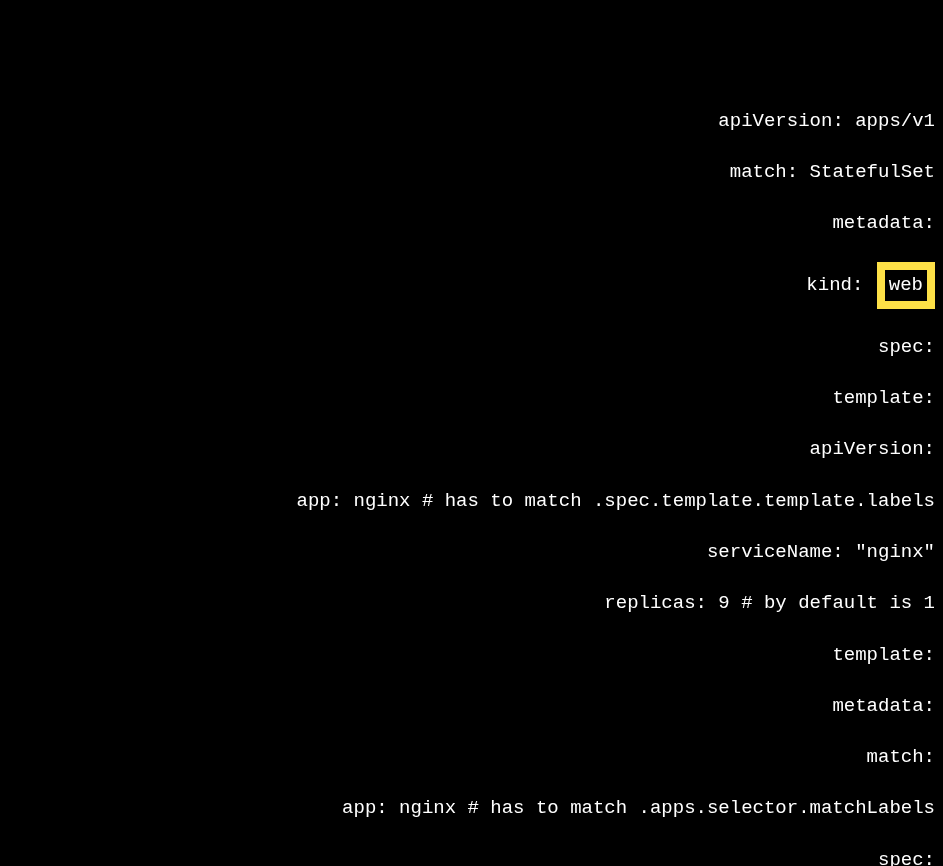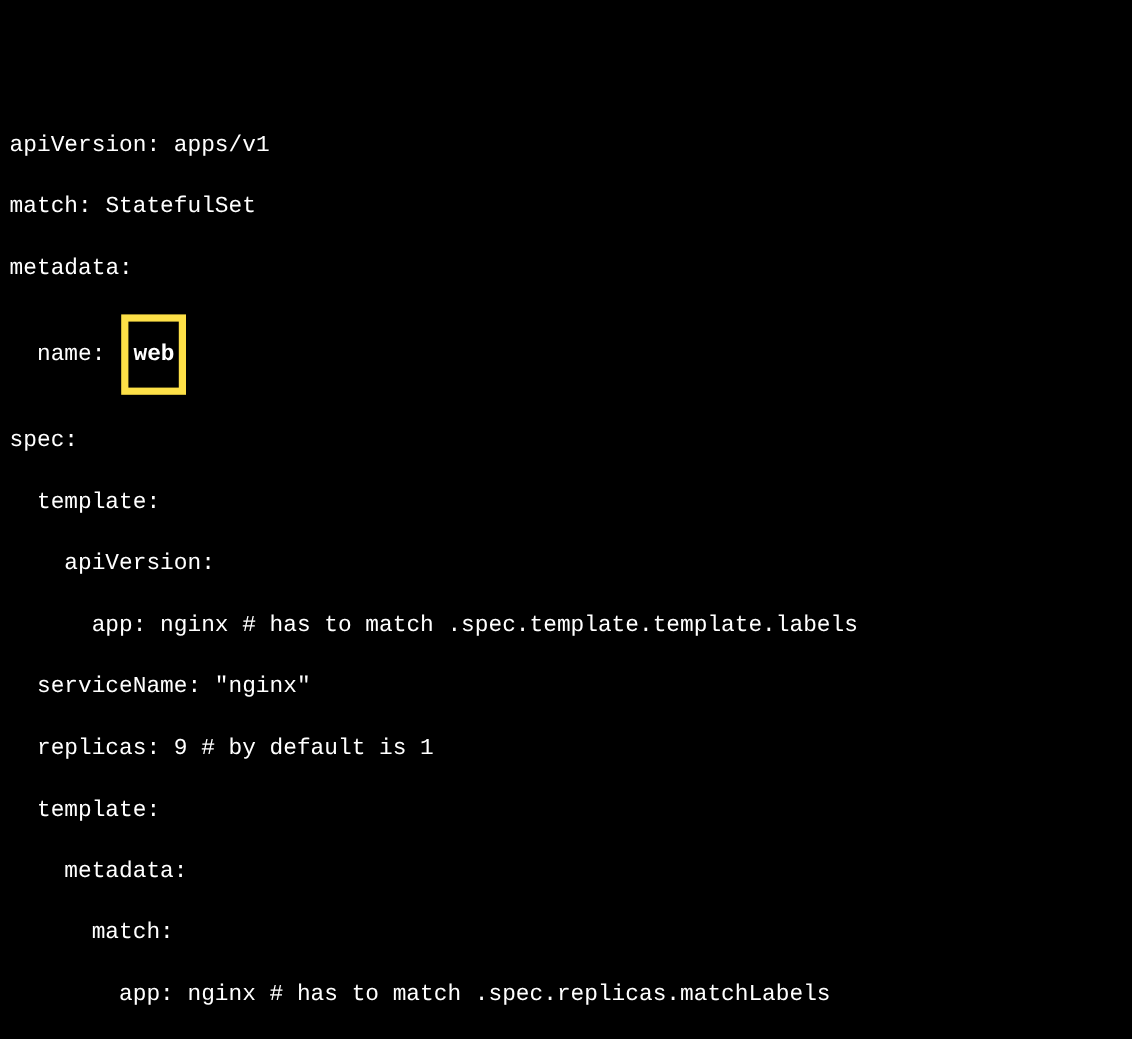--- a/index.html
+++ b/index.html
@@ -1,18 +1,19 @@
 <!DOCTYPE html>
 <html><head>
   <meta charset="utf-8">
   <style>
     * {
       margin: 0;
       padding: 0;
       box-sizing: border-box;
+      text-align: right;
     }
     body {
       background: #000;
       color: #fff;
       font-family: "Consolas", "Courier New", monospace;
       font-size: 19px;
       line-height: 1.35;
       padding: 6px 8px;
       width: 943px;
       height: 866px;
@@ -21,47 +22,46 @@
     }
     .line {
       display: block;
       position: relative;
     }
     .indent-1 { padding-left: 2ch; }
     .indent-2 { padding-left: 4ch; }
     .indent-3 { padding-left: 6ch; }
     .indent-4 { padding-left: 8ch; }
     .red-box {
-      border: 6px solid #fde047;
+      border: 8px solid #fde047;
       display: inline-block;
-      padding: 16px 4px;
+      padding: 4px 4px;
       line-height: 1.2;
       margin-left: 2px;
-      font-weight: bold;
     }
   </style>
 </head>
 <body>
 
 
 
 <span class="line">apiVersion: apps/v1</span>
 <span class="line">match: StatefulSet</span>
 <span class="line">metadata:</span>
-<span class="line indent-1"><span>name: </span><span class="red-box">web</span></span>
+<span class="line indent-1"><span>kind: </span><span class="red-box">web</span></span>
 <span class="line">spec:</span>
 <span class="line indent-1">template:</span>
 <span class="line indent-2">apiVersion:</span>
 <span class="line indent-3">app: nginx # has to match .spec.template.template.labels</span>
 <span class="line indent-1">serviceName: "nginx"</span>
 <span class="line indent-1">replicas: 9 # by default is 1</span>
 <span class="line indent-1">template:</span>
 <span class="line indent-2">metadata:</span>
 <span class="line indent-3">match:</span>
-<span class="line indent-4">app: nginx # has to match .spec.replicas.matchLabels</span>
+<span class="line indent-4">app: nginx # has to match .apps.selector.matchLabels</span>
 <span class="line indent-2">spec:</span>
 
 
 
 
 
 
 
 
 

